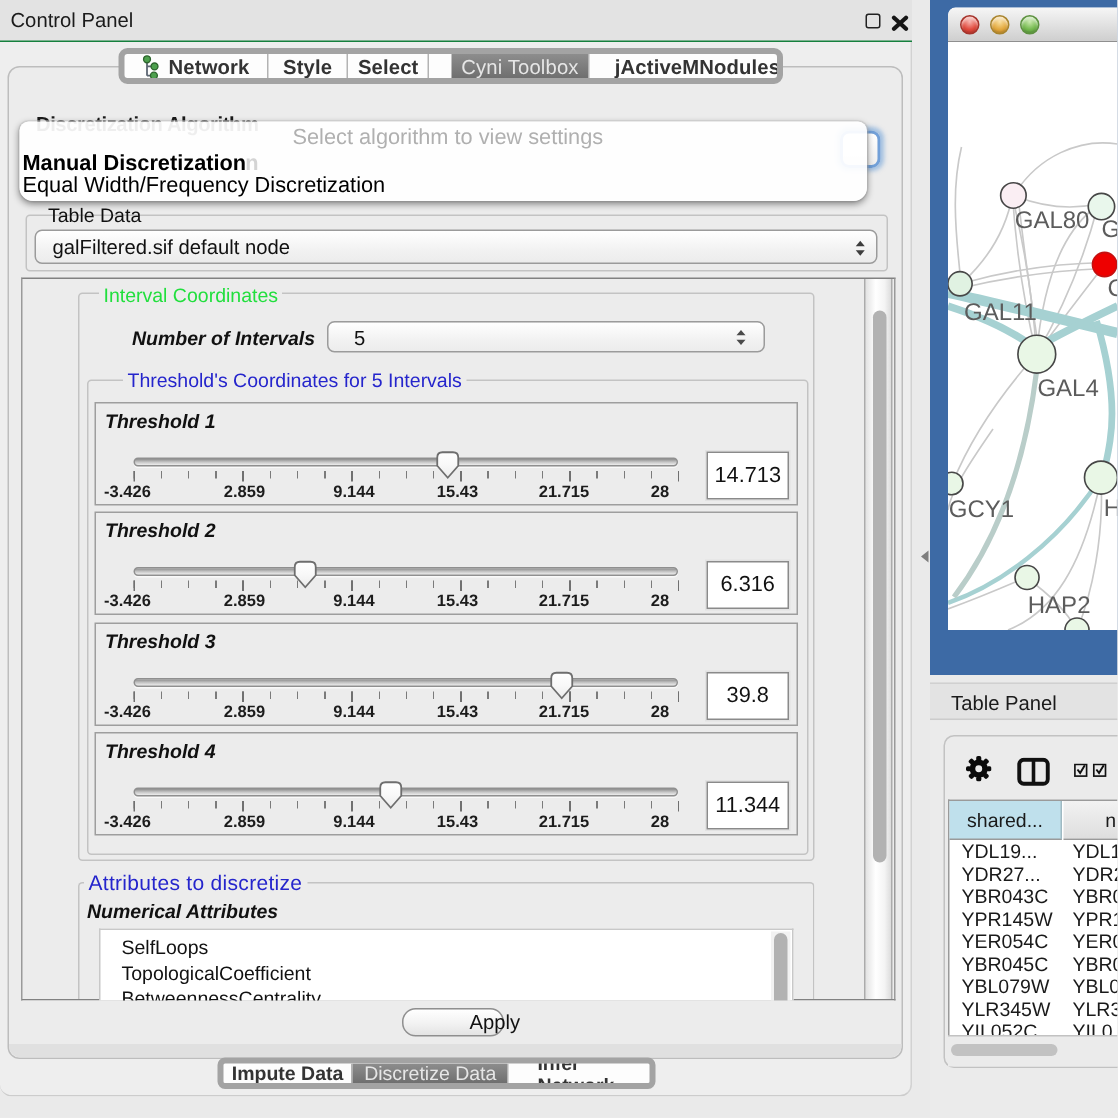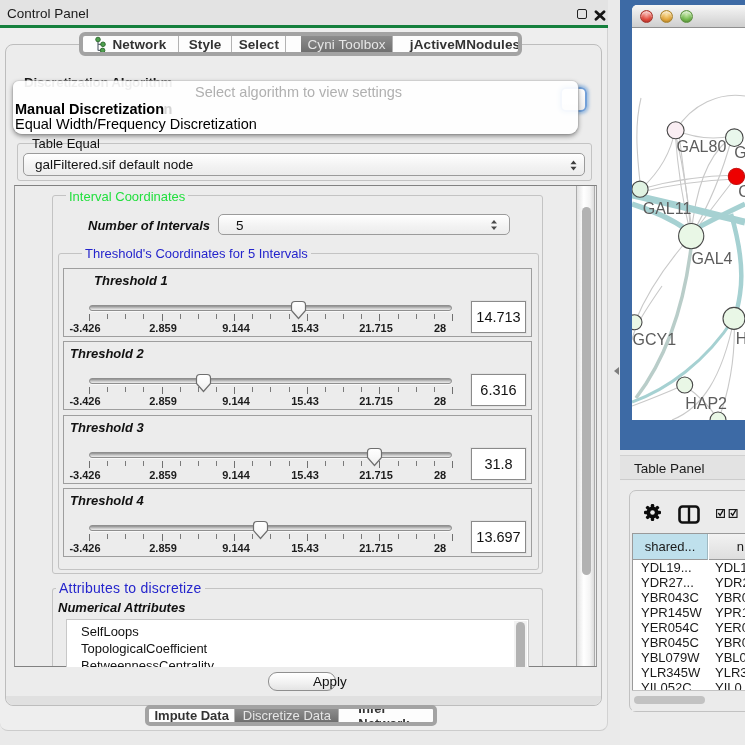--- a/index.html
+++ b/index.html
@@ -2,21 +2,21 @@
 <html><head>
 <meta charset="utf-8">
 <style>
 * { margin:0; padding:0; box-sizing:border-box; }
 html,body { width:745px; height:745px; overflow:hidden; }
 body { background:#eaeaea; font-family:"Liberation Sans", sans-serif; position:relative; }
 .abs { position:absolute; }
 
 
 #cpwin { left:0; top:0; width:608px; height:731px; background:#eeeeee; border-right:1px solid #d2d2d2; border-bottom:1px solid #cccccc; border-radius:0 0 8px 8px; }
-#cptitle { left:0; top:0; width:608px; height:28px; background:#e3e3e3; border-bottom:3px solid #15803d; }
+#cptitle { left:0; top:0; width:608px; height:28px; background:#e3e3e3; border-bottom:1px solid #15803d; }
 #cptitle .t { position:absolute; left:7px; top:6px; font-size:13.5px; color:#1b1b1b; }
 #floatbtn { left:577px; top:9px; width:10px; height:10px; border:1.5px solid #222; border-radius:2px; background:transparent; }
 
 
 #innerpanel { left:5px; top:44px; width:597px; height:662px; background:#ececec; border:1px solid #bdbdbd; border-radius:8px; }
 #innerband { left:6px; top:696px; width:595px; height:9px; background:#e0e0e0; border-radius:0 0 8px 8px; }
 
 
 .tabgroup { background:#fdfdfd; border:4px solid #a3a3a3; display:flex; overflow:hidden; }
 .tabgroup .tab { display:flex; align-items:center; justify-content:center; color:#333; border-right:1px solid #b3b3b3; }
@@ -77,21 +77,21 @@
     Network</div>
   <div class="tab" style="width:55px;">Style</div>
   <div class="tab" style="width:55px;">Select</div>
   <div class="tab sel" style="width:94px;font-weight:400;margin-left:15px;">Cyni Toolbox</div>
   <div class="tab" style="width:125px;">jActiveMNodules</div>
 </div>
 
 <div class="abs" style="left:560px; top:87px; width:27px; height:25px; border-radius:6px; background:linear-gradient(#fff,#eee); border:2px solid #72a0d8; box-shadow:0 0 3px 2px rgba(100,155,215,.55);"></div>
 
 <div class="abs groupborder" style="left:17px; top:143px; width:575px; height:38px;"></div>
-<div class="abs grouptitle" style="left:29px; top:136px; color:#111; background:transparent;">Table Equal</div>
+<div class="abs grouptitle" style="left:29px; top:136px; color:#111; background:transparent;">Table Data</div>
 <div class="abs combo" style="left:23px; top:153px; width:562px; height:23px;">
   <span style="position:absolute; left:11px; top:3px; font-size:13.5px; color:#111;">galFiltered.sif default node</span>
   <svg width="7" height="11" viewBox="0 0 7 11" style="position:absolute; right:7px; top:6px;">
     <path d="M0.5 4.2 L3.5 0.5 L6.5 4.2 Z" fill="#3d3d3d"></path>
       <path d="M0.5 6.8 L3.5 10.5 L6.5 6.8 Z" fill="#3d3d3d"></path>
   </svg>
 </div>
 
 <div class="abs" style="left:14px; top:185px; width:583px; height:482px; background:#ececec; border-top:1px solid #818181; border-left:1px solid #9a9a9a; border-right:1px solid #9a9a9a; border-bottom:1px solid #818181;"></div>
 
@@ -117,21 +117,21 @@
     <defs>
       <linearGradient id="thumbgrad" x1="0" y1="0" x2="0" y2="1">
         <stop offset="0" stop-color="#ffffff"></stop>
         <stop offset="0.5" stop-color="#f8f8f8"></stop>
         <stop offset="1" stop-color="#ececec"></stop>
       </linearGradient>
     </defs>
   </svg>
 
 <div class="abs sliderbox" style="left:63px; top:268px; width:469px; height:69px;"></div>
-<div class="abs btext" style="left:70px; top:273px;margin-left:24px;">Threshold 1</div>
+<div class="abs btext" style="left:70px; top:273px;">Threshold 1</div>
 <div class="abs" style="left:89px; top:305px; width:363px; height:6px; background:linear-gradient(#8e8e8e,#c9c9c9 55%,#ededed); border:1px solid #8f8f8f; border-radius:4px; box-shadow:0 1px 0 rgba(255,255,255,.7);"></div>
 <div class="abs" style="left:88.6px; top:314px; width:364px; height:5px; background:repeating-linear-gradient(90deg,#7a7a7a 0,#7a7a7a 1px,transparent 1px,transparent 18.15px);"></div>
 <div class="abs" style="left:88.6px; top:314px; width:364px; height:7px; background:repeating-linear-gradient(90deg,#707070 0,#707070 1px,transparent 1px,transparent 72.6px);"></div>
 <div class="abs" style="left:55px; top:322px; width:60px; text-align:center; font-size:11px; font-weight:700; color:#1c1c1c;">-3.426</div>
 <div class="abs" style="left:133px; top:322px; width:60px; text-align:center; font-size:11px; font-weight:700; color:#1c1c1c;">2.859</div>
 <div class="abs" style="left:206px; top:322px; width:60px; text-align:center; font-size:11px; font-weight:700; color:#1c1c1c;">9.144</div>
 <div class="abs" style="left:275px; top:322px; width:60px; text-align:center; font-size:11px; font-weight:700; color:#1c1c1c;">15.43</div>
 <div class="abs" style="left:346px; top:322px; width:60px; text-align:center; font-size:11px; font-weight:700; color:#1c1c1c;">21.715</div>
 <div class="abs" style="left:410px; top:322px; width:60px; text-align:center; font-size:11px; font-weight:700; color:#1c1c1c;">28</div>
 <svg class="abs" style="left:290px; top:300px;" width="17" height="20" viewBox="0 0 17 20">
@@ -162,37 +162,37 @@
 <div class="abs" style="left:88.6px; top:461px; width:364px; height:7px; background:repeating-linear-gradient(90deg,#707070 0,#707070 1px,transparent 1px,transparent 72.6px);"></div>
 <div class="abs" style="left:55px; top:469px; width:60px; text-align:center; font-size:11px; font-weight:700; color:#1c1c1c;">-3.426</div>
 <div class="abs" style="left:133px; top:469px; width:60px; text-align:center; font-size:11px; font-weight:700; color:#1c1c1c;">2.859</div>
 <div class="abs" style="left:206px; top:469px; width:60px; text-align:center; font-size:11px; font-weight:700; color:#1c1c1c;">9.144</div>
 <div class="abs" style="left:275px; top:469px; width:60px; text-align:center; font-size:11px; font-weight:700; color:#1c1c1c;">15.43</div>
 <div class="abs" style="left:346px; top:469px; width:60px; text-align:center; font-size:11px; font-weight:700; color:#1c1c1c;">21.715</div>
 <div class="abs" style="left:410px; top:469px; width:60px; text-align:center; font-size:11px; font-weight:700; color:#1c1c1c;">28</div>
 <svg class="abs" style="left:365.5px; top:447px;" width="17" height="20" viewBox="0 0 17 20">
     <path d="M1.5,5 Q1.5,1.5 5,1.5 L12,1.5 Q15.5,1.5 15.5,5 L15.5,10.5 L8.5,18.5 L1.5,10.5 Z" fill="url(#thumbgrad)" stroke="#6e6e6e" stroke-width="1.2"></path>
   </svg>
-<div class="abs" style="left:471px; top:448px; width:55px; height:32px; background:#fff; border:1px solid #8a8a8a; box-shadow:0 0 0 1px #e2e2e2; text-align:center; font-size:14.5px; color:#111; line-height:31px;">31.8</div>
+<div class="abs" style="left:471px; top:448px; width:55px; height:32px; background:#fff; border:1px solid #8a8a8a; box-shadow:0 0 0 1px #e2e2e2; text-align:center; font-size:14.5px; color:#111; line-height:31px;">39.8</div>
 
 <div class="abs sliderbox" style="left:63px; top:488px; width:469px; height:69px;"></div>
 <div class="abs btext" style="left:70px; top:493px;">Threshold 4</div>
 <div class="abs" style="left:89px; top:525px; width:363px; height:6px; background:linear-gradient(#8e8e8e,#c9c9c9 55%,#ededed); border:1px solid #8f8f8f; border-radius:4px; box-shadow:0 1px 0 rgba(255,255,255,.7);"></div>
 <div class="abs" style="left:88.6px; top:534px; width:364px; height:5px; background:repeating-linear-gradient(90deg,#7a7a7a 0,#7a7a7a 1px,transparent 1px,transparent 18.15px);"></div>
 <div class="abs" style="left:88.6px; top:534px; width:364px; height:7px; background:repeating-linear-gradient(90deg,#707070 0,#707070 1px,transparent 1px,transparent 72.6px);"></div>
 <div class="abs" style="left:55px; top:542px; width:60px; text-align:center; font-size:11px; font-weight:700; color:#1c1c1c;">-3.426</div>
 <div class="abs" style="left:133px; top:542px; width:60px; text-align:center; font-size:11px; font-weight:700; color:#1c1c1c;">2.859</div>
 <div class="abs" style="left:206px; top:542px; width:60px; text-align:center; font-size:11px; font-weight:700; color:#1c1c1c;">9.144</div>
 <div class="abs" style="left:275px; top:542px; width:60px; text-align:center; font-size:11px; font-weight:700; color:#1c1c1c;">15.43</div>
 <div class="abs" style="left:346px; top:542px; width:60px; text-align:center; font-size:11px; font-weight:700; color:#1c1c1c;">21.715</div>
 <div class="abs" style="left:410px; top:542px; width:60px; text-align:center; font-size:11px; font-weight:700; color:#1c1c1c;">28</div>
 <svg class="abs" style="left:251.5px; top:520px;" width="17" height="20" viewBox="0 0 17 20">
     <path d="M1.5,5 Q1.5,1.5 5,1.5 L12,1.5 Q15.5,1.5 15.5,5 L15.5,10.5 L8.5,18.5 L1.5,10.5 Z" fill="url(#thumbgrad)" stroke="#6e6e6e" stroke-width="1.2"></path>
   </svg>
-<div class="abs" style="left:471px; top:521px; width:55px; height:32px; background:#fff; border:1px solid #8a8a8a; box-shadow:0 0 0 1px #e2e2e2; text-align:center; font-size:14.5px; color:#111; line-height:31px;">13.697</div>
+<div class="abs" style="left:471px; top:521px; width:55px; height:32px; background:#fff; border:1px solid #8a8a8a; box-shadow:0 0 0 1px #e2e2e2; text-align:center; font-size:14.5px; color:#111; line-height:31px;">11.344</div>
 
 <div class="abs groupborder" style="left:52px; top:588px; width:491px; height:78px; border-bottom:none; border-radius:3px 3px 0 0;"></div>
 <div class="abs grouptitle" style="left:56px; top:580px; color:#2525cc; font-size:14px; letter-spacing:.2px;">Attributes to discretize</div>
 <div class="abs btext" style="left:58px; top:600px;">Numerical Attributes</div>
 
 <div class="abs" style="left:66px; top:619px; width:463px; height:48px; background:#ffffff; border:1px solid #c8c8c8; border-bottom:none; font-size:13px; color:#111;">
   <div style="padding:3.5px 0 0 14px; height:20.5px;">SelfLoops</div>
   <div style="padding:0 0 0 14px; height:17px;">TopologicalCoefficient</div>
   <div style="padding:0 0 0 14px; height:17px;">BetweennessCentrality</div>
   <div style="position:absolute; right:1px; top:1px; width:13px; height:46px; background:#f2f2f2;"></div>

